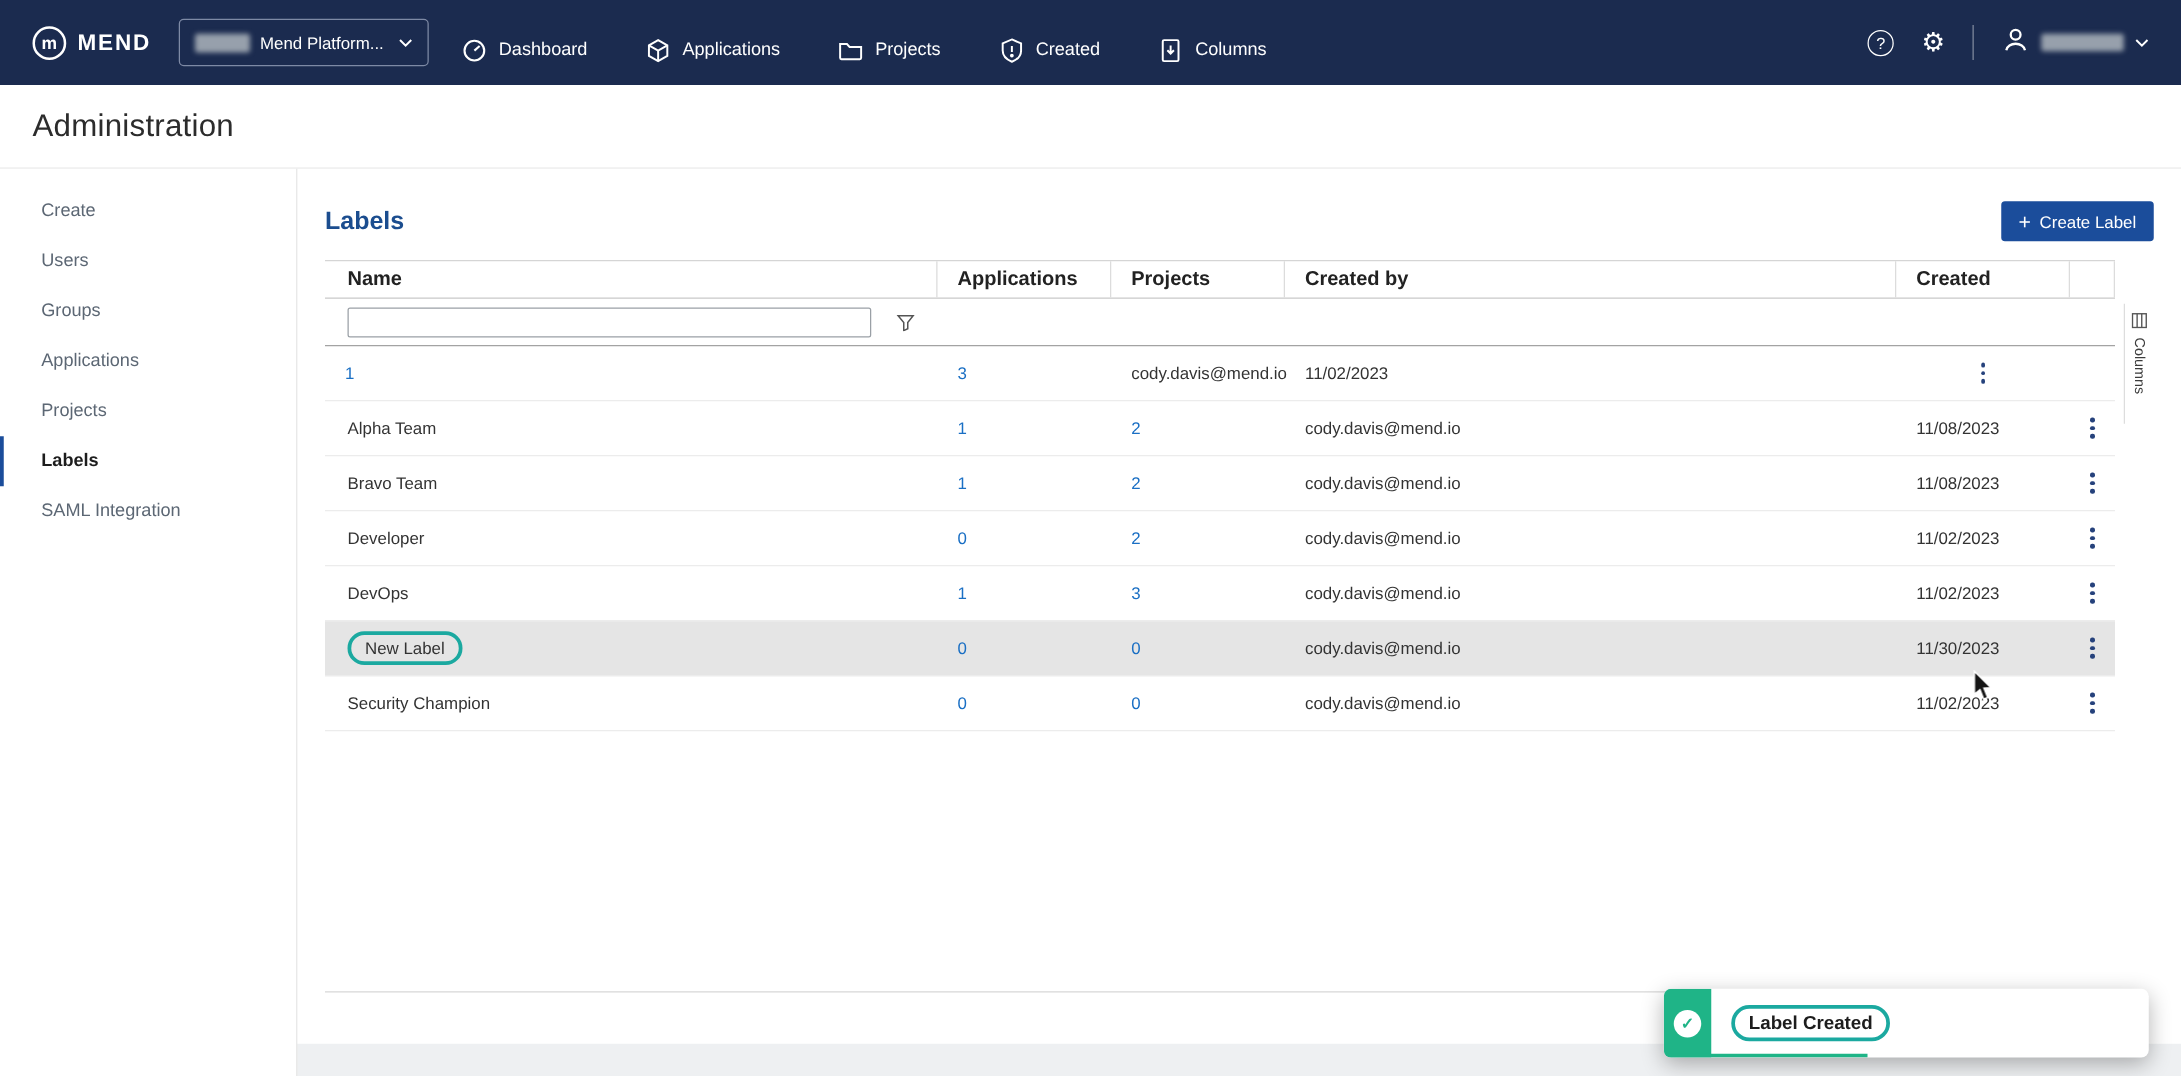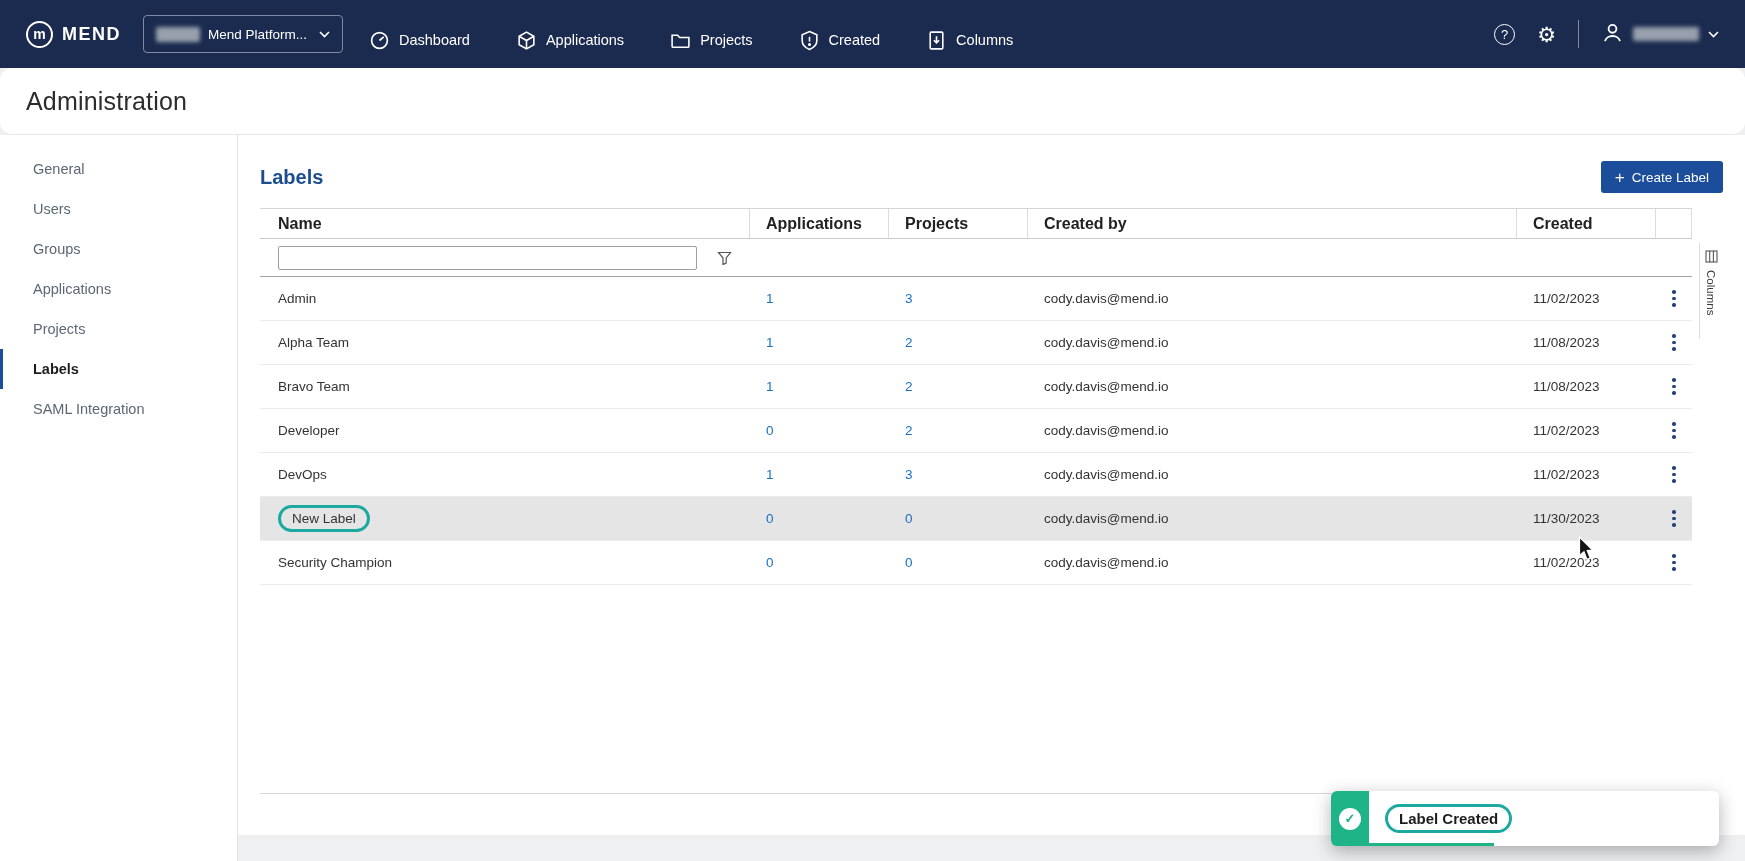--- a/index.html
+++ b/index.html
@@ -26,21 +26,21 @@
   .nav-item svg, .org-selector svg { display: block; }
   .topbar-right { margin-left: auto; display: flex; align-items: center; gap: 22px; }
   .help-circle { width: 21px; height: 21px; border: 1.6px solid #fff; border-radius: 50%;
     display: flex; align-items: center; justify-content: center; font-size: 13px; cursor: pointer; }
   .gear { font-size: 21px; line-height: 1; cursor: pointer; }
   .vdivider { width: 1px; height: 28px; background: rgba(255,255,255,.45); }
   .user-menu { display: flex; align-items: center; gap: 9px; cursor: pointer; }
 
   
   .page-header { height: 67px; background: #fff; display: flex; align-items: center;
-    padding: 0 26px; border-bottom: 1px solid #e7e7e7; border-radius: 12px; }
+    padding: 0 26px; border-bottom: 1px solid #e7e7e7; }
   .page-title { font-size: 25px; font-weight: 500; color: #2c2c2c; letter-spacing: .2px; }
 
   
   .app-body { display: flex; height: 726px; }
   .sidebar { width: 238px; background: #fff; border-right: 1px solid #e2e2e2;
     padding-top: 14px; flex: none; height: 100%; }
   .side-item { height: 40px; display: flex; align-items: center; padding-left: 30px;
     font-size: 14.5px; color: #5c6774; cursor: pointer; border-left: 3px solid transparent; }
   .side-item.active { color: #1d1d1d; font-weight: bold; border-left: 3px solid #1b4d9b; }
 
@@ -191,21 +191,21 @@
     </div>
   </div>
 </div>
 
 <div class="page-header">
   <span class="page-title">Administration</span>
 </div>
 
 <div class="app-body">
   <div class="sidebar">
-      <div class="side-item">General</div>
+      <div class="side-item">Create</div>
       <div class="side-item">Users</div>
       <div class="side-item">Groups</div>
       <div class="side-item">Applications</div>
       <div class="side-item">Projects</div>
       <div class="side-item active">Labels</div>
       <div class="side-item">SAML Integration</div>
     </div>
 
   <div class="content">
     <div class="content-header">
@@ -232,21 +232,20 @@
           <span class="funnel">
             <svg width="15" height="14" viewBox="0 0 15 14" fill="none" stroke="#555" stroke-width="1.2">
                 <path d="M1.5 1.5 h12 L9.2 7 v5 l-3.2 1.5 V7 Z"></path>
               </svg>
           </span>
         </div>
       </div>
 
       <div>
           <div class="trow">
-    <div class="td-name"><span>Admin</span></div>
     <div class="td-num"><a>1</a></div>
     <div class="td-num"><a>3</a></div>
     <div class="td-createdby">cody.davis@mend.io</div>
     <div class="td-created">11/02/2023</div>
     <div class="td-actions">
       <span class="kebab">
                 <i></i>
                 <i></i>
                 <i></i>
               </span>

